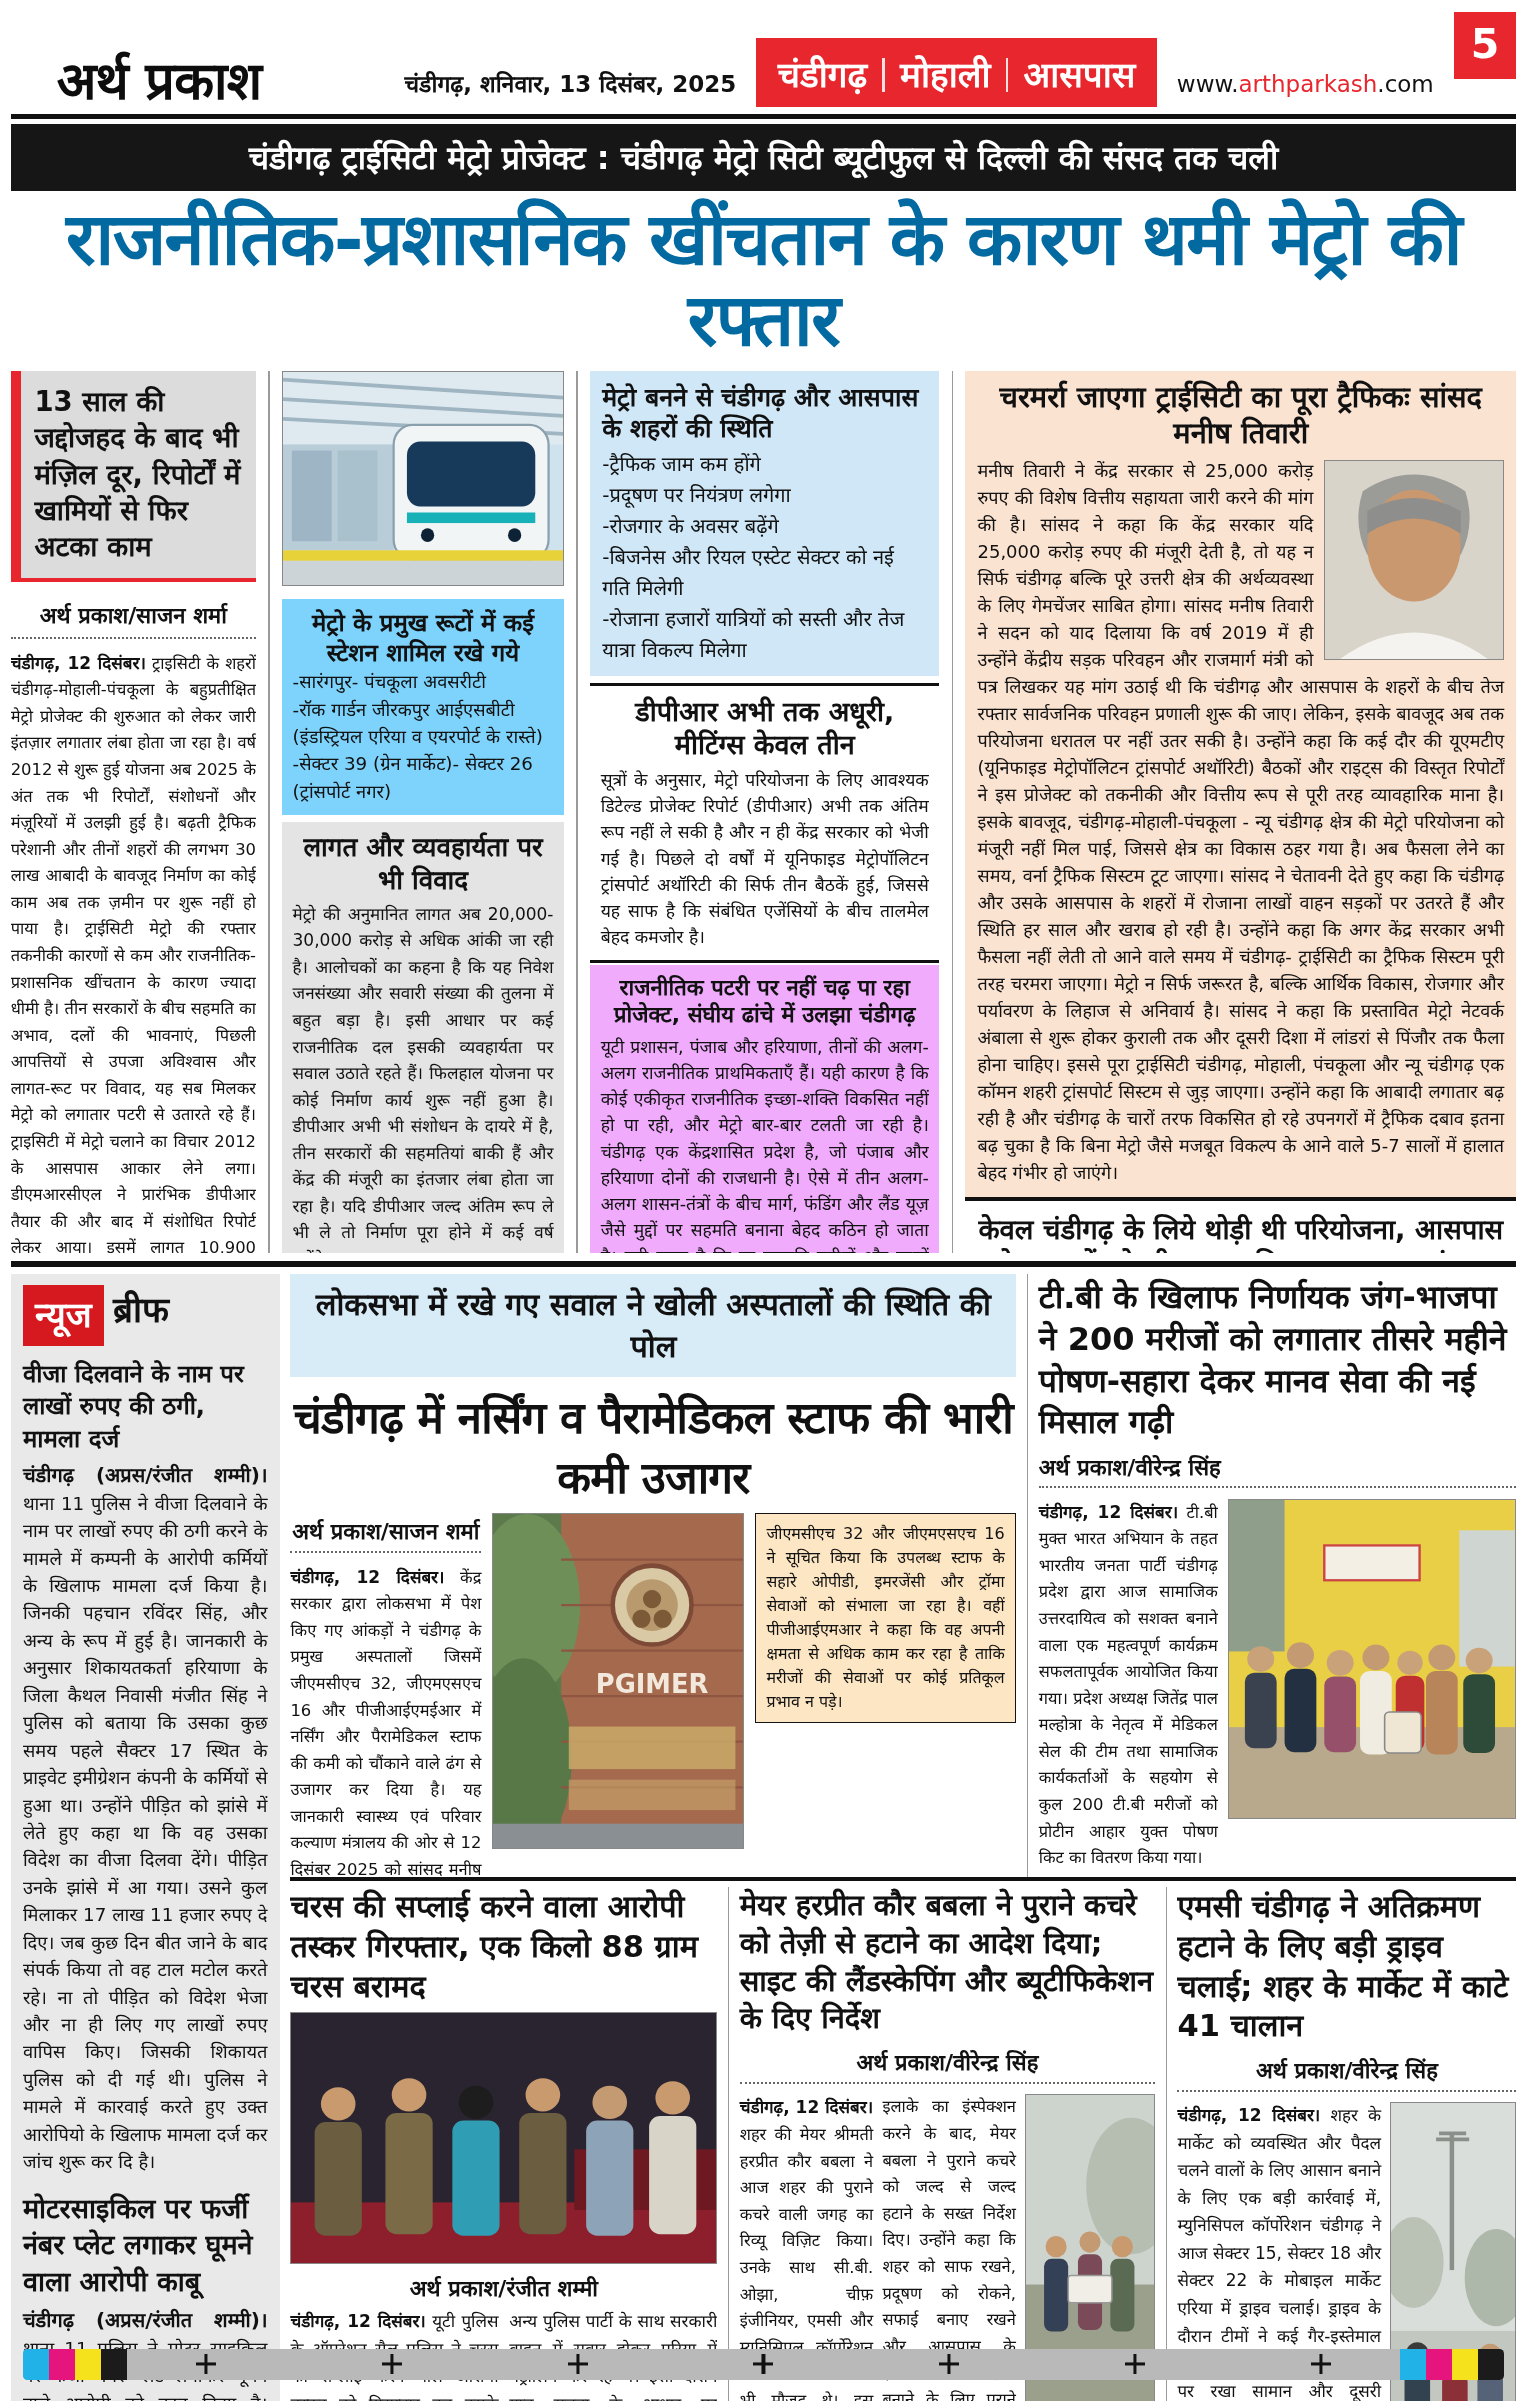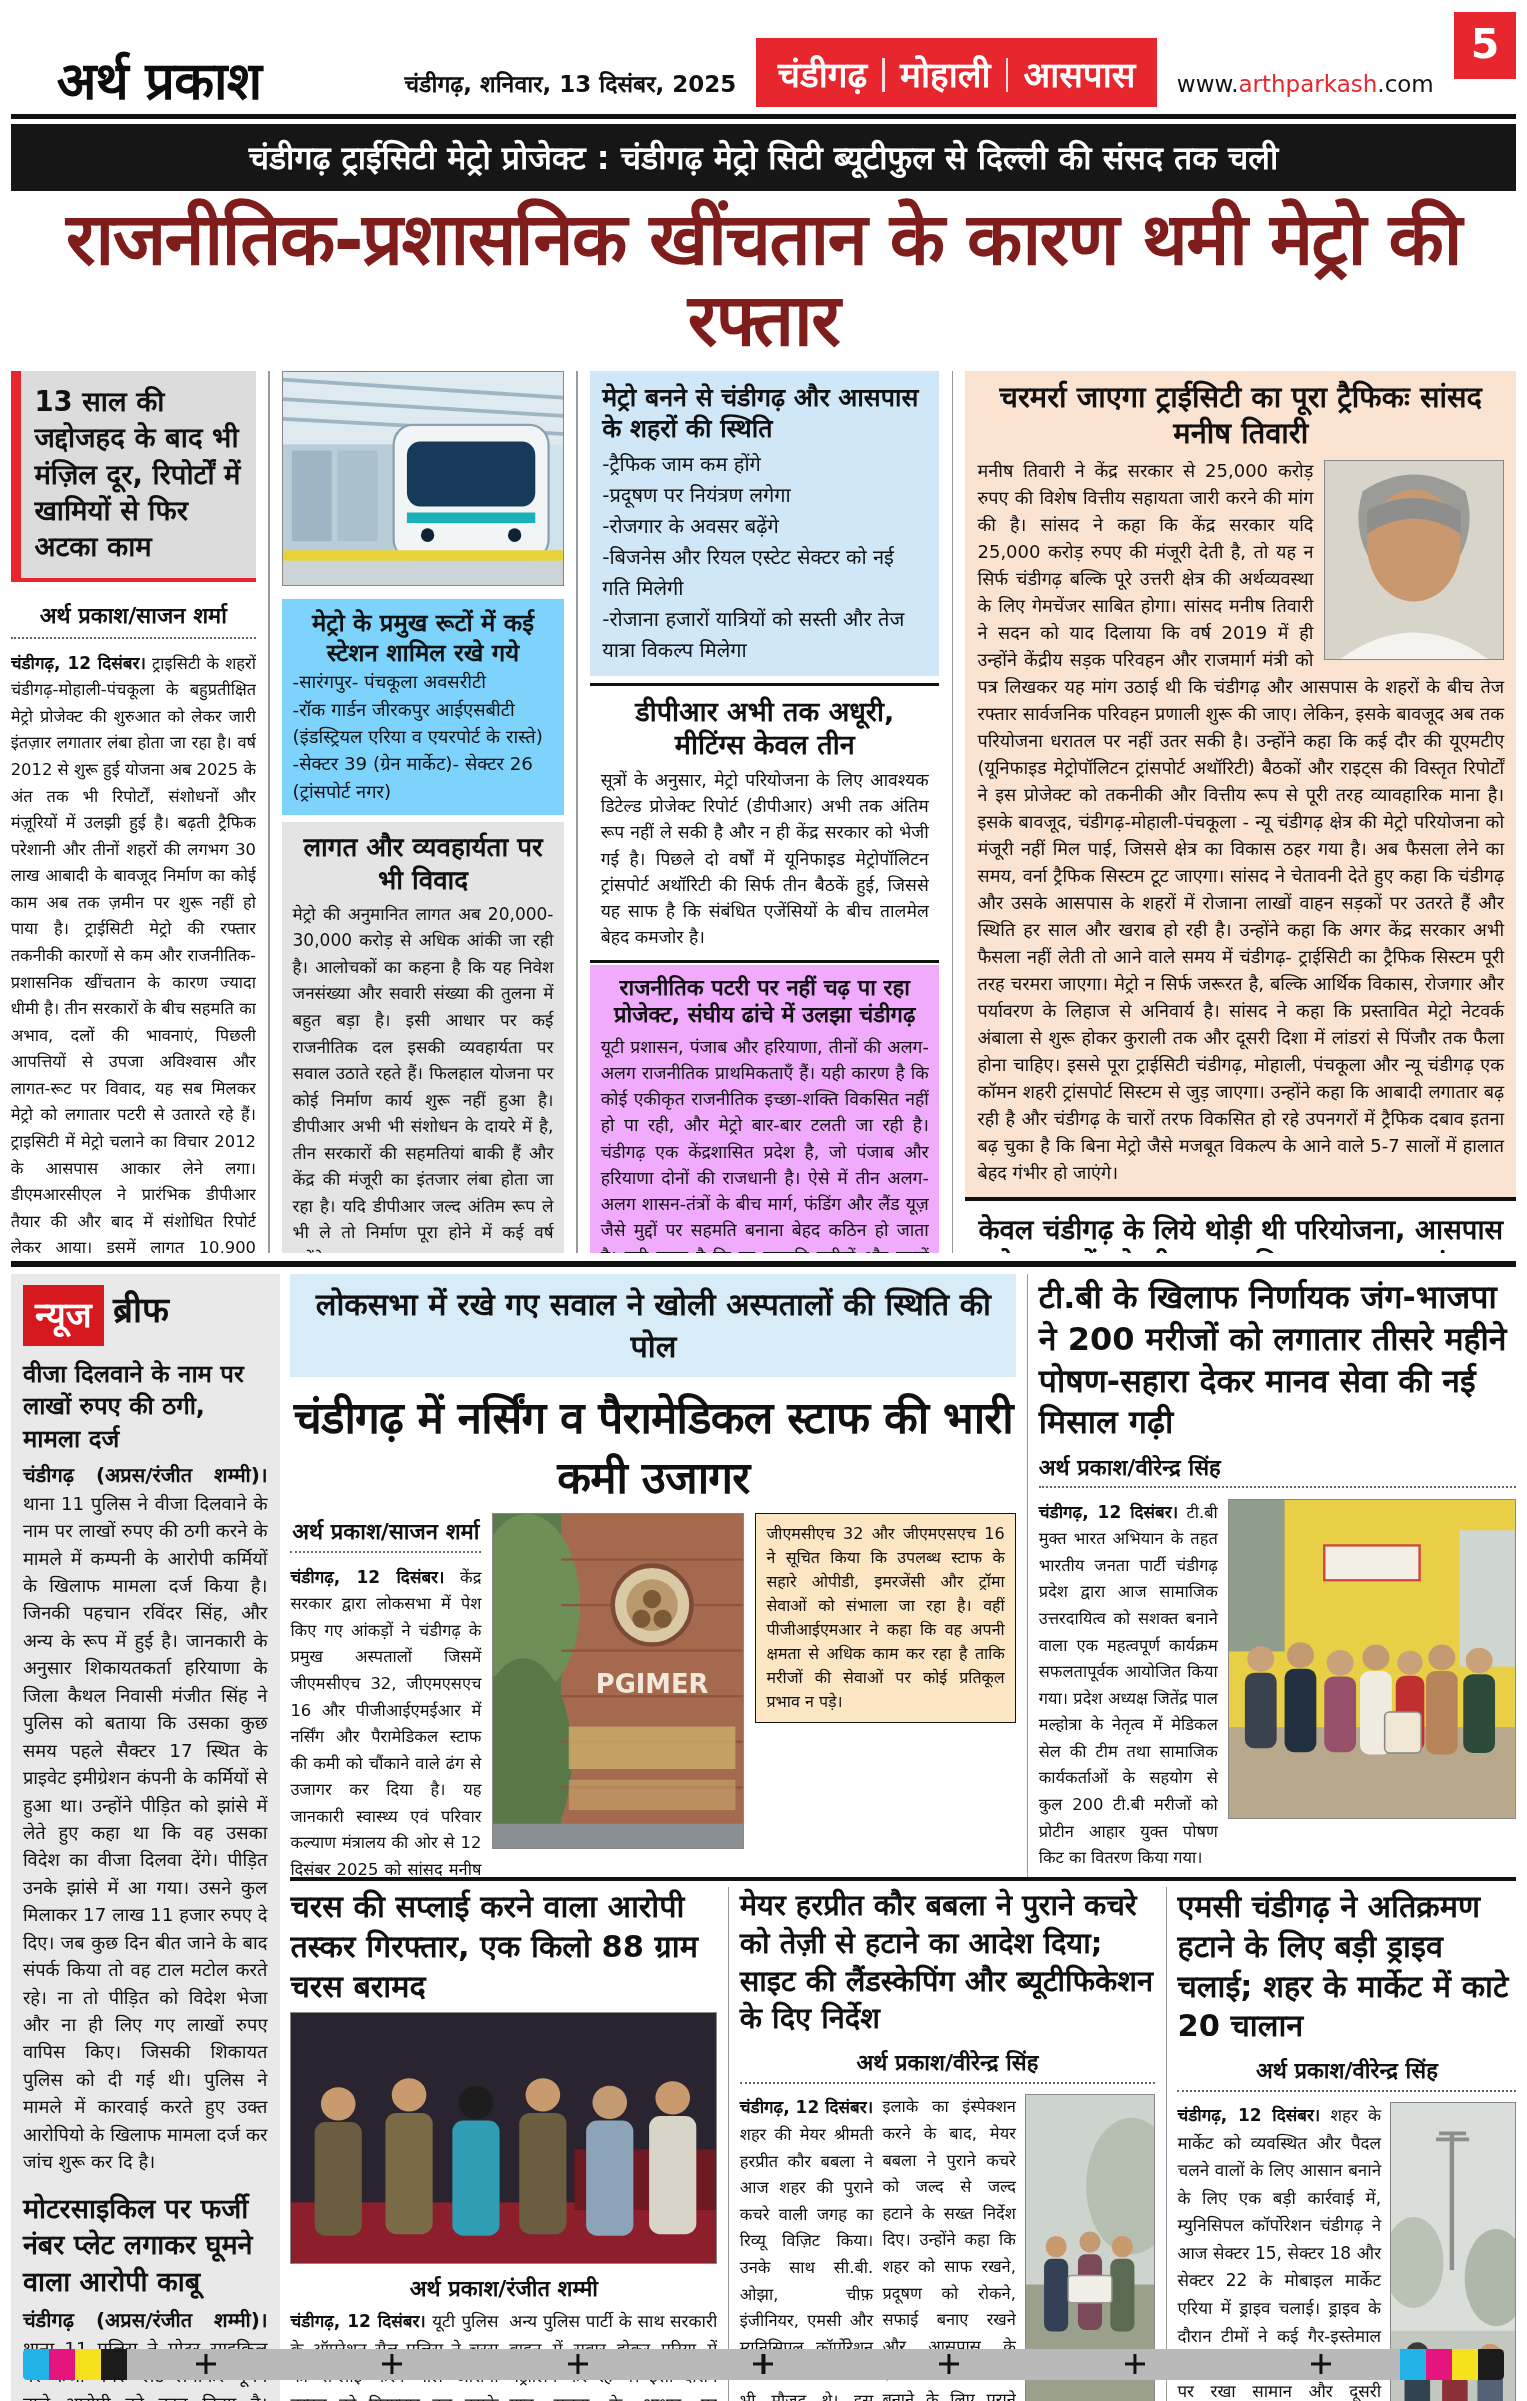--- a/index.html
+++ b/index.html
@@ -17,21 +17,21 @@
   .website { font-size:23px; padding-bottom:9.2px; white-space:nowrap; }
   .website .brand { color:#e8262d; }
   .pageno { background:#e8262d; color:#fff; font-size:41px; font-weight:bold; padding:7.6px 17px 10.7px 17px;
             align-self:flex-start; margin-top:3.1px; }
   .rule-thick { height:5.3px; background:#111; }
 
   
   .kicker-bar { margin-top:4.6px; background:#161616; color:#fff; text-align:center;
                 font-size:32px; font-weight:bold; padding:10.7px 7.6px 13.7px 7.6px; }
   .main-headline { font-size:72px; font-weight:800; text-align:center; line-height:1.12;
-                   letter-spacing:-1.5px; padding:7.6px 0 10.7px 0; color:#7f1d1d; }
+                   letter-spacing:-1.5px; padding:7.6px 0 10.7px 0; color:#0369a1; }
 
   .lead-band { display:flex; gap:12.2px; height:882px; overflow:hidden; }
   .lead-band > div { overflow:hidden; }
   .colA { width:252px; }
   .colB { width:290px; }
   .colC { width:359px; }
   .colD { width:566px; }
   .vrule { width:1.5px; background:#9a9a9a; align-self:stretch; }
 
   .deck-box { background:#dcdcdc; border-left:10.7px solid #e8262d; border-bottom:4.6px solid #e8262d;
@@ -388,21 +388,21 @@
                   <circle cx="128" cy="200" r="14" fill="#c89a6e"></circle>
                     <rect x="112" y="216" width="32" height="96" rx="10" fill="#5b6b53"></rect>
                   <rect x="56" y="238" width="58" height="36" rx="4" fill="#f0eee6" stroke="#999" stroke-width="2"></rect>
                 </g>
               </svg>
             </div>
           </div>
         </article>
 
         <article class="mc-art">
-          <h2 class="art-headline">एमसी चंडीगढ़ ने अतिक्रमण हटाने के लिए बड़ी ड्राइव चलाई; शहर के मार्केट में काटे 20 चालान</h2>
+          <h2 class="art-headline">एमसी चंडीगढ़ ने अतिक्रमण हटाने के लिए बड़ी ड्राइव चलाई; शहर के मार्केट में काटे 41 चालान</h2>
           <div class="byline" style="margin:1.5px 0 6.1px 0">अर्थ प्रकाश/वीरेन्द्र सिंह</div>
           <div class="dotted"></div>
           <div class="mc-row">
             <div>
               <p class="body-text"><b>चंडीगढ़, 12 दिसंबर।</b> <span>शहर के मार्केट को व्यवस्थित और पैदल चलने वालों के लिए आसान बनाने के लिए एक बड़ी कार्रवाई में, म्युनिसिपल कॉर्पोरेशन चंडीगढ़ ने आज सेक्टर 15, सेक्टर 18 और सेक्टर 22 के मोबाइल मार्केट एरिया में ड्राइव चलाई। ड्राइव के दौरान टीमों ने कई गैर-इस्तेमाल वाले काउंटर, पब्लिक कॉरिडोर पर रखा सामान और दूसरी रुकावटें हटाईं तथा नियम तोड़ने वालों के कुल 37 चालान काटे गए।</span></p>
 
             </div>
             <div class="photo mc-photo">
               <svg viewBox="0 0 165 470" preserveAspectRatio="none">
                 <rect width="165" height="470" fill="#dadedb"></rect>

